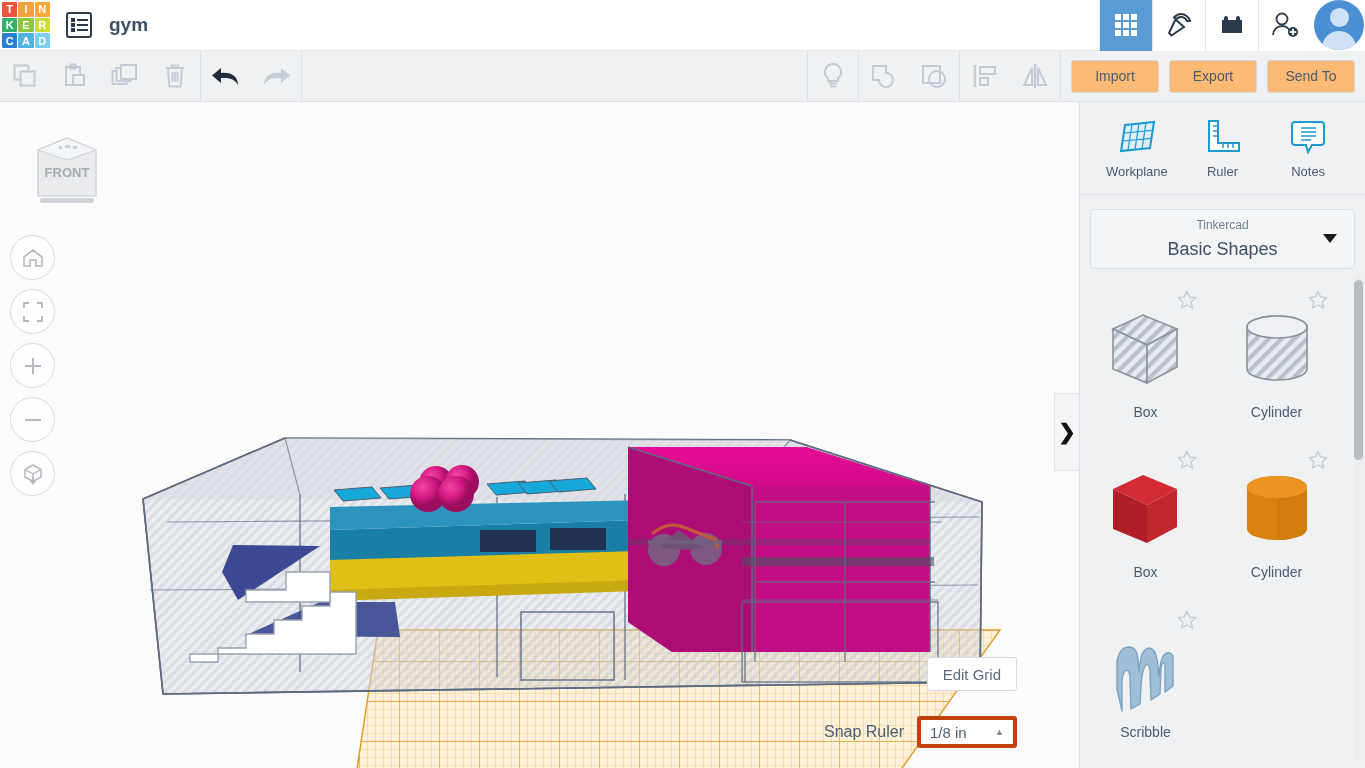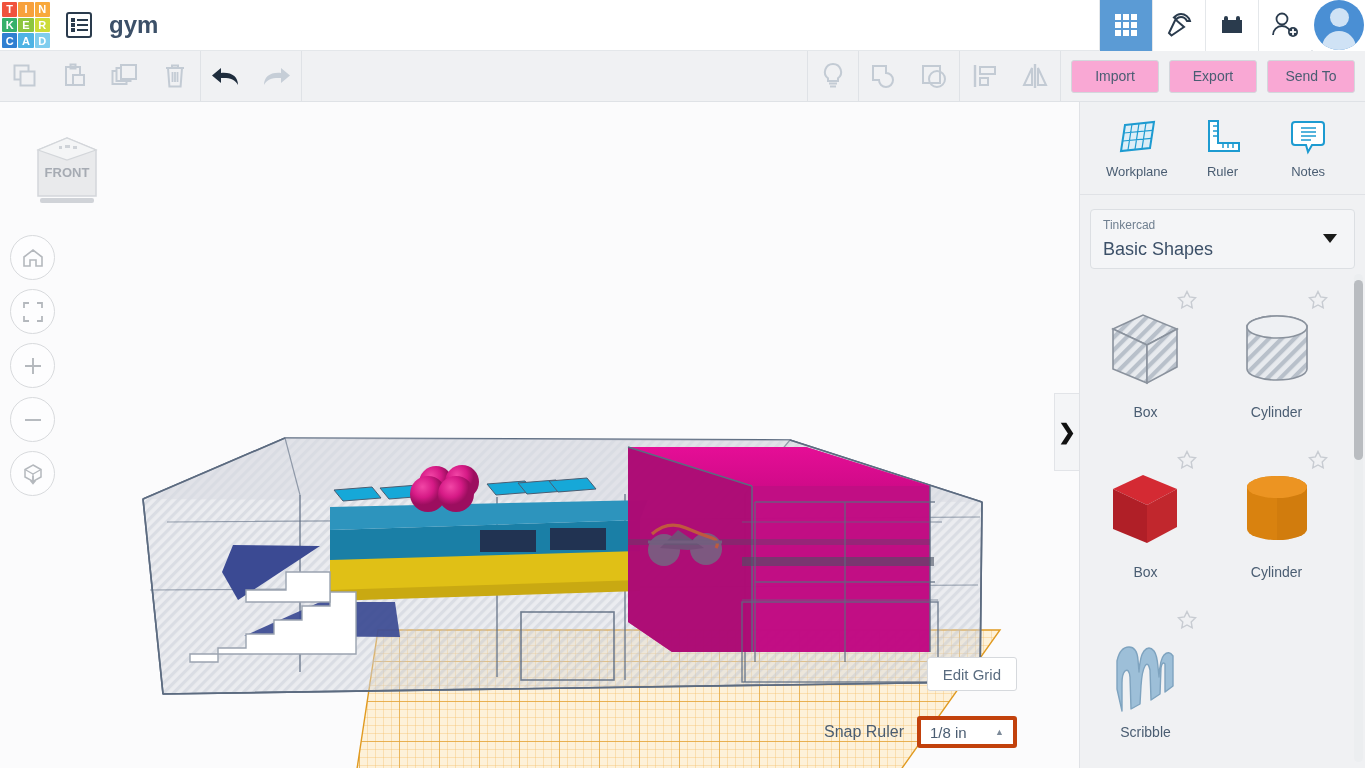--- a/index.html
+++ b/index.html
@@ -21,21 +21,21 @@
           gap: 1px; }
   .logo-cell { display: flex; align-items: center; justify-content: center;
                color: #fff; font-size: 11px; font-weight: bold;
                font-family: "Liberation Sans", sans-serif; border-radius: 1px; }
   #gallery-btn {
     width: 26px; height: 26px; margin-left: 16px; border: 2px solid #2a3b4d;
     border-radius: 3px; display: flex; align-items: center; justify-content: center;
     cursor: pointer; background: #fff;
   }
   #gallery-btn svg { display: block; }
-  #doc-title { margin-left: 17px; font-size: 24px; color: #3c5068; font-weight: bold; }
+  #doc-title { margin-left: 17px; font-size: 19px; color: #3c5068; font-weight: bold; }
   #topbar-right { margin-left: auto; display: flex; align-items: center; height: 51px; }
   .tb-icon {
     width: 53px; height: 51px; display: flex; align-items: center; justify-content: center;
     border-left: 1px solid #e4e7ea; cursor: pointer; background: #fff;
   }
   .tb-icon.active { background: #5b9bd5; }
   #avatar {
     width: 52px; height: 51px; display: flex; align-items: center; justify-content: center;
     cursor: pointer; background: #fff; margin-left: 2px;
   }
@@ -56,21 +56,21 @@
   }
   .tool-grp { display: flex; align-items: center; height: 51px; }
   .tool-btn {
     width: 50px; height: 51px; display: flex; align-items: center; justify-content: center;
     cursor: pointer;
   }
   .sep { width: 1px; height: 51px; background: #dfe2e6; }
   .grow { flex: 1 1 auto; }
   .act-btn {
     height: 33px; min-width: 88px; padding: 0 4px; margin-right: 10px;
-    background: #f9a8d4; border: 1px solid #d3d7dc; border-radius: 3px;
+    background: #fdba74; border: 1px solid #d3d7dc; border-radius: 3px;
     color: #4a5d72; font-size: 14px; cursor: pointer;
     display: flex; align-items: center; justify-content: center;
     font-family: "Liberation Sans", sans-serif;
   }
 
   
   #canvas {
     position: absolute; top: 102px; left: 0; width: 1079px; height: 666px;
     background: #fbfbfc; overflow: hidden;
   }
@@ -101,21 +101,21 @@
   #snap-select {
     height: 32px; width: 100px; background: #fff; border: 4px solid #c2410c;
     border-radius: 3px; color: #4a5d72; font-size: 15px; cursor: pointer;
     display: flex; align-items: center; padding: 0 9px; position: relative;
   }
   #snap-select .caret { position: absolute; right: 9px; font-size: 9px; color: #7c8a99; }
 
   
   #rightpanel {
     position: absolute; top: 102px; right: 0; width: 286px; height: 666px;
-    background: #f0f1f3; border-left: 1px solid #e0e2e6;
+    background: #f0f1f3; border-left: 1px solid #e0e2e6; text-align: center;
   }
   #panel-tools {
     height: 93px; display: flex; align-items: center; justify-content: space-around;
     border-bottom: 1px solid #e0e2e6; padding: 0 14px;
   }
   .ptool { display: flex; flex-direction: column; align-items: center; cursor: pointer; width: 78px; }
   .ptool-label { margin-top: 7px; font-size: 13px; color: #4a5d72; }
   #lib-select {
     margin: 14px 10px 0 10px; height: 60px; background: #f4f5f7;
     border: 1px solid #dcdfe3; border-radius: 4px; padding: 8px 12px;

